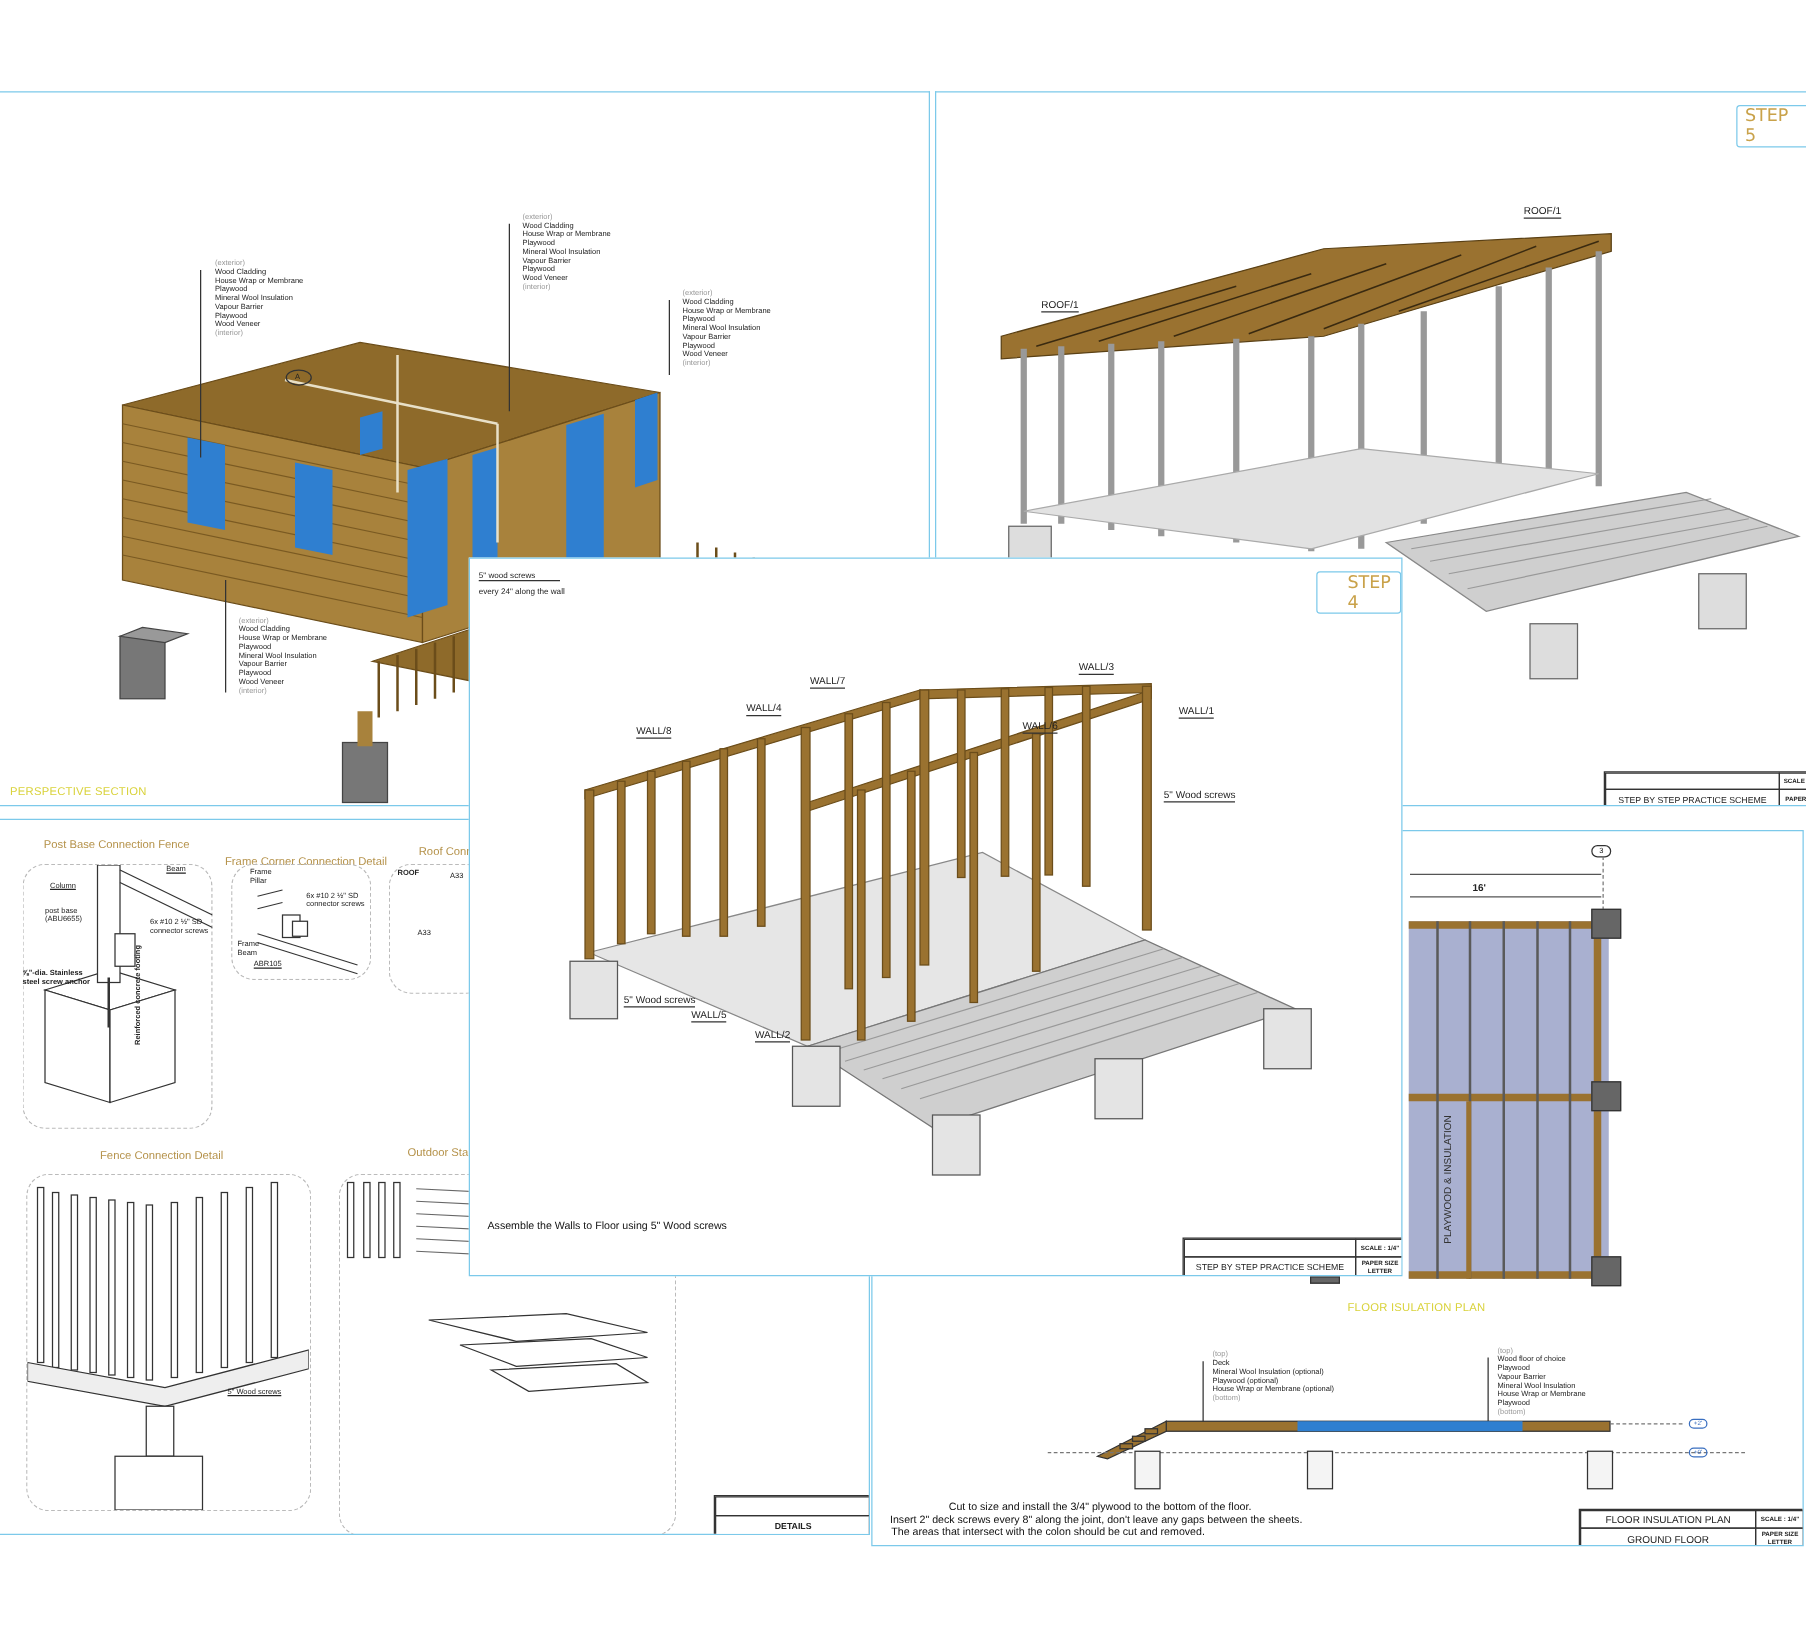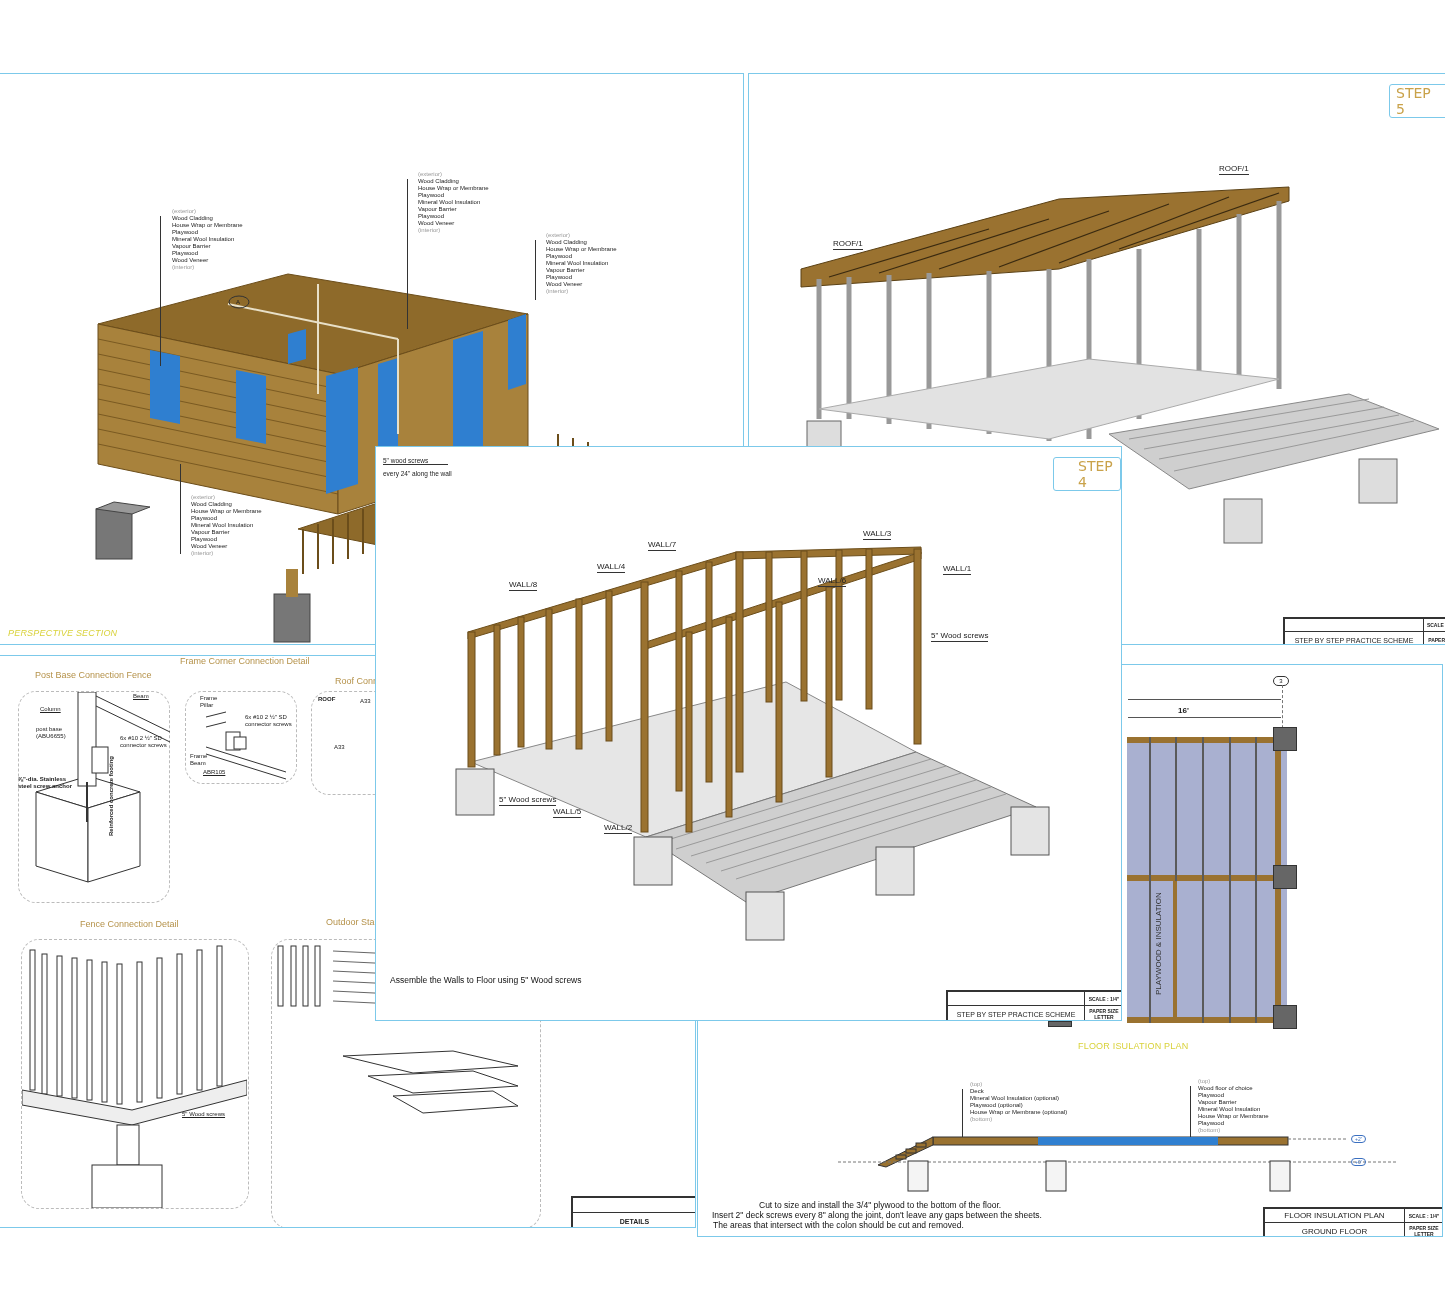--- a/index.html
+++ b/index.html
@@ -130,21 +130,21 @@
     <span class="lbl" style="left:13px; top:7px;">Wood Cladding</span>
     <span class="lbl" style="left:13px; top:14px;">House Wrap or Membrane</span>
     <span class="lbl" style="left:13px; top:21px;">Playwood</span>
     <span class="lbl" style="left:13px; top:28px;">Mineral Wool Insulation</span>
     <span class="lbl" style="left:13px; top:35px;">Vapour Barrier</span>
     <span class="lbl" style="left:13px; top:42px;">Playwood</span>
     <span class="lbl" style="left:13px; top:49px;">Wood Veneer</span>
     <span class="lbl gray" style="left:13px; top:56px;">(interior)</span>
   </div>
 
-  <span class="yellow-title" style="left:10px; top:554px;font-style:italic;">PERSPECTIVE SECTION</span>
+  <span class="yellow-title" style="left:10px; top:554px;">PERSPECTIVE SECTION</span>
 </div>
 
 <div class="sheet" style="left:748px; top:73px; width:700px; height:572px; border-right:none;">
   <span class="step-badge" style="left:640px; top:10px;">STEP 5</span>
   <svg width="660" height="470" style="left:40px; top:85px;" viewBox="0 0 660 470">
 
     <polygon points="12,110 270,40 500,28 500,42 270,110 12,128" fill="#9a7230" stroke="#5a4014"></polygon>
     <g stroke="#3a2a10" stroke-width="1.2">
       <line x1="40" y1="118" x2="200" y2="70"></line>
         <line x1="90" y1="114" x2="260" y2="60"></line>
@@ -204,21 +204,21 @@
     <rect x="72" y="55" width="16" height="26" fill="#fff" stroke="#333"></rect>
     <line x1="67" y1="90" x2="67" y2="130" stroke="#333" stroke-width="2"></line>
   </svg>
   <span class="lbl" style="left:135px; top:37px; text-decoration:underline;">Beam</span>
   <span class="lbl" style="left:42px; top:50px; text-decoration:underline;">Column</span>
   <span class="lbl" style="left:38px; top:70px; white-space:normal; width:50px;">post base (ABU6655)</span>
   <span class="lbl" style="left:122px; top:79px; white-space:normal; width:52px;">6x #10 2 ½" SD connector screws</span>
   <span class="lbl" style="left:20px; top:120px; white-space:normal; width:58px; font-weight:bold;">⅝"-dia. Stainless steel screw anchor</span>
   <span class="lbl" style="left:110px; top:180px; transform:rotate(-90deg); transform-origin:left top; font-weight:bold;">Reinforced concrete footing</span>
 
-  <span class="detail-title" style="left:182px; top:0;">Frame Corner Connection Detail</span>
+  <span class="detail-title" style="left:182px; top:28px;">Frame Corner Connection Detail</span>
   <div class="dashbox" style="left:187px; top:35px; width:112px; height:93px;"></div>
   <svg width="110" height="90" style="left:188px; top:36px;" viewBox="0 0 110 90">
     <line x1="20" y1="25" x2="40" y2="20" stroke="#333"></line>
       <line x1="20" y1="35" x2="40" y2="30" stroke="#333"></line>
     <line x1="20" y1="55" x2="100" y2="80" stroke="#333"></line>
       <line x1="20" y1="62" x2="100" y2="87" stroke="#333"></line>
     <rect x="40" y="40" width="14" height="18" fill="#fff" stroke="#333"></rect>
     <rect x="48" y="45" width="12" height="12" fill="#fff" stroke="#333"></rect>
   </svg>
   <span class="lbl" style="left:202px; top:39px; white-space:normal; width:22px;">Frame Pillar</span>

